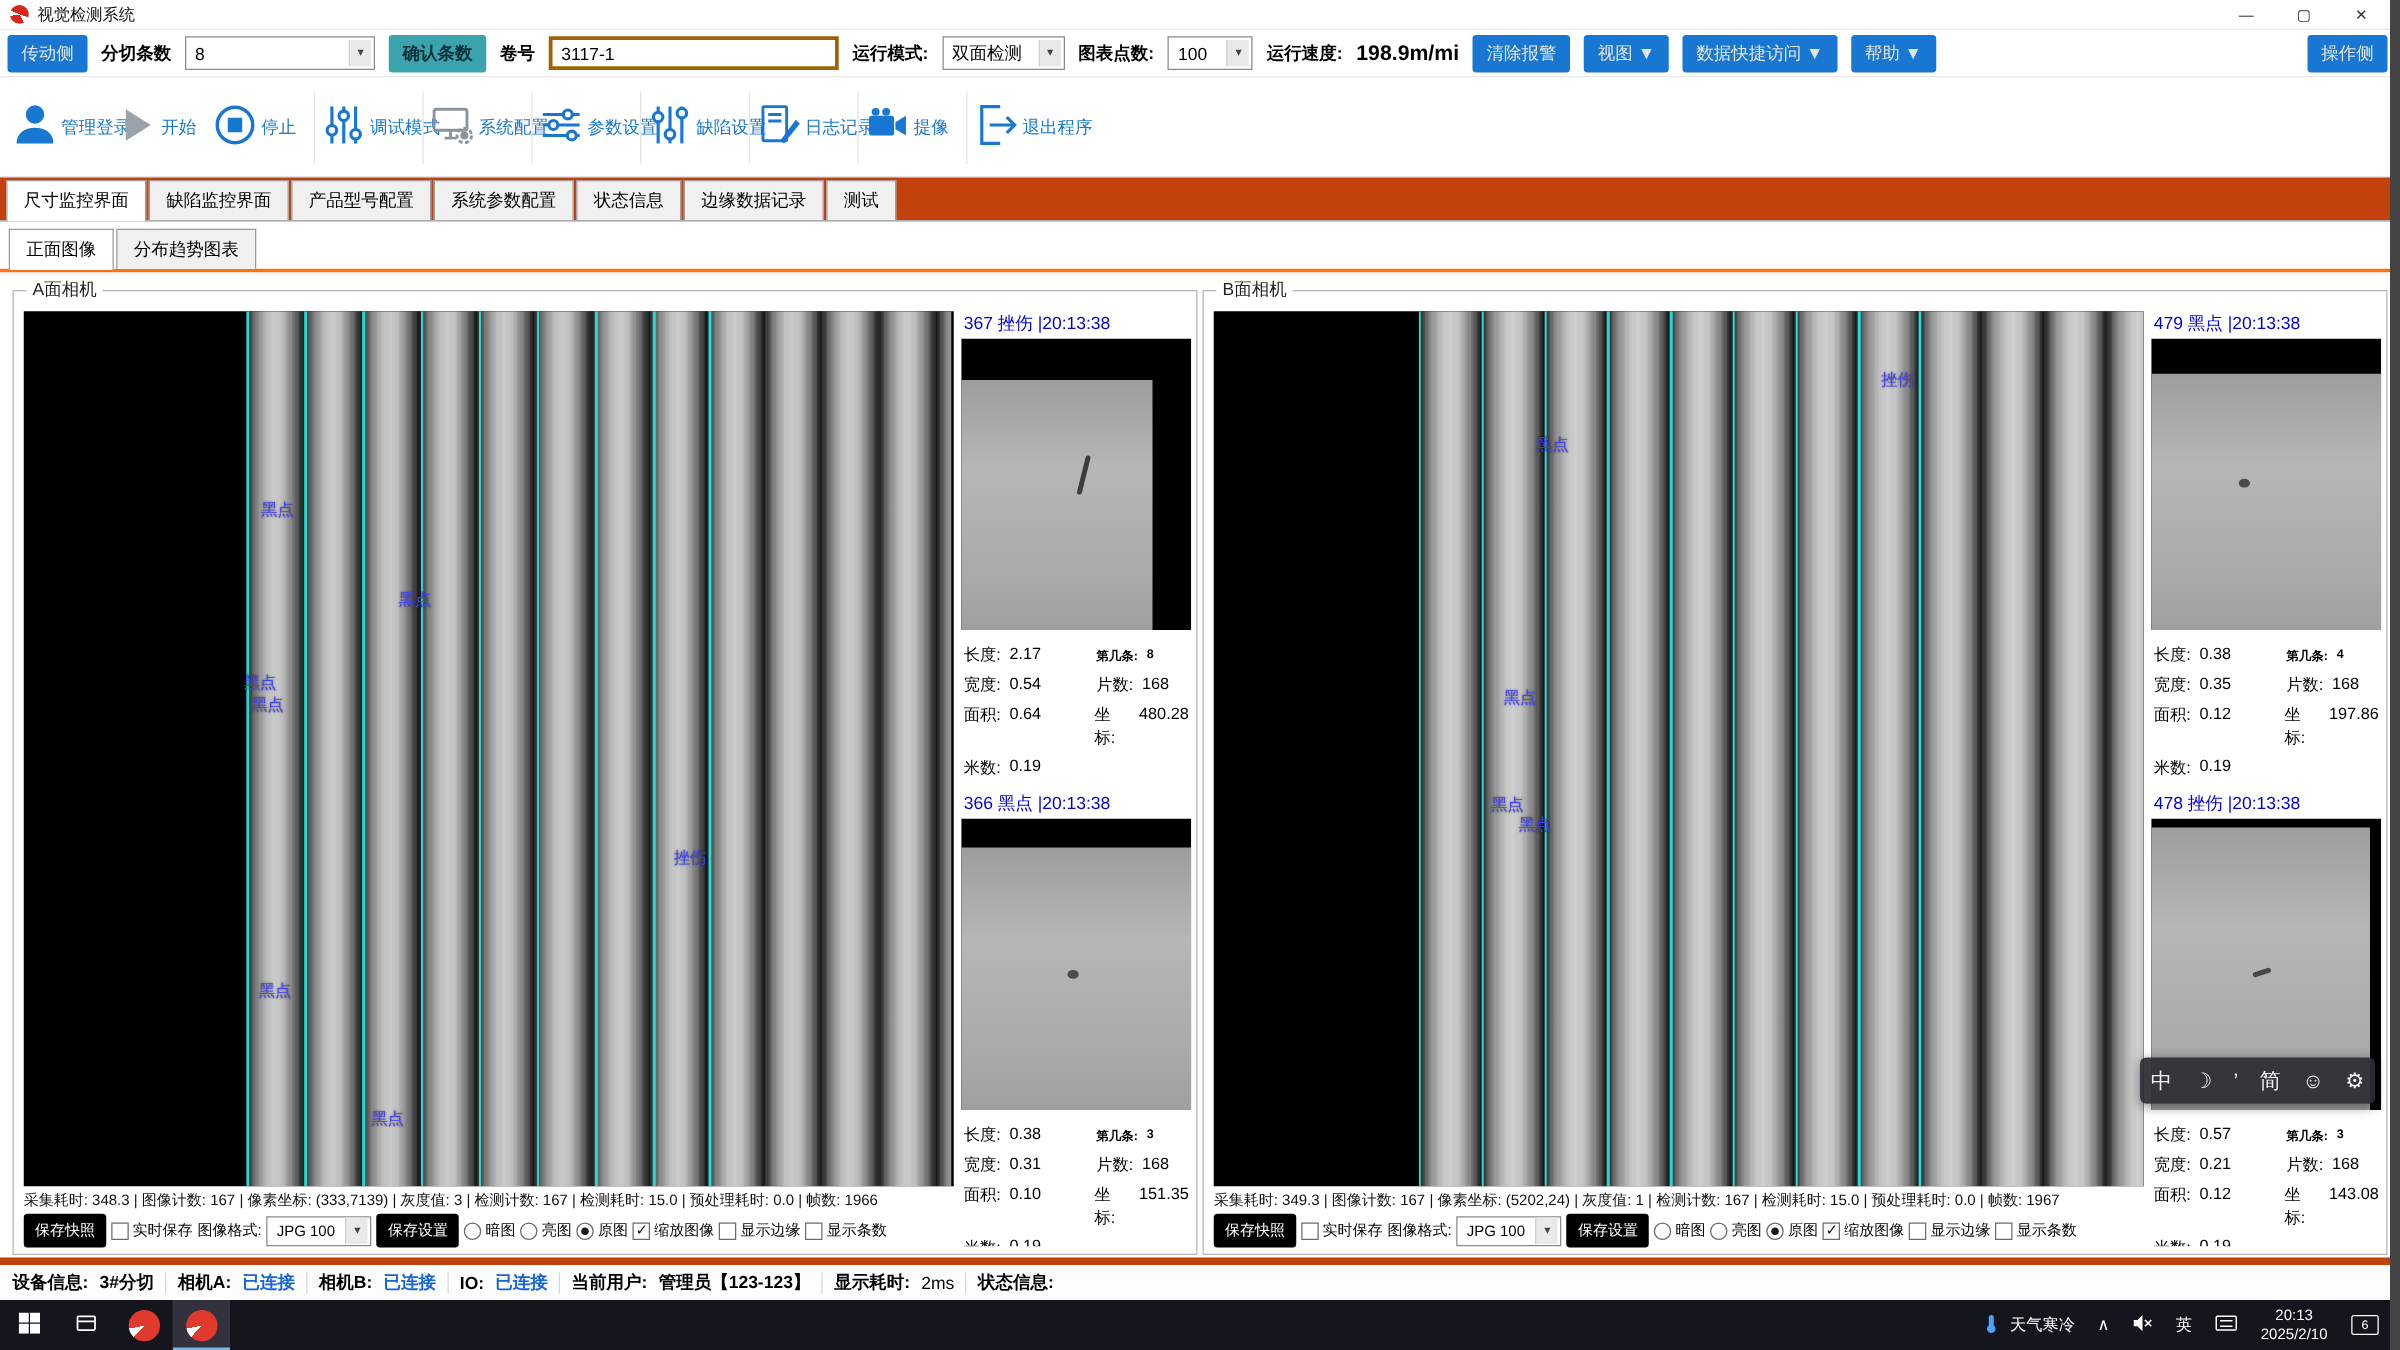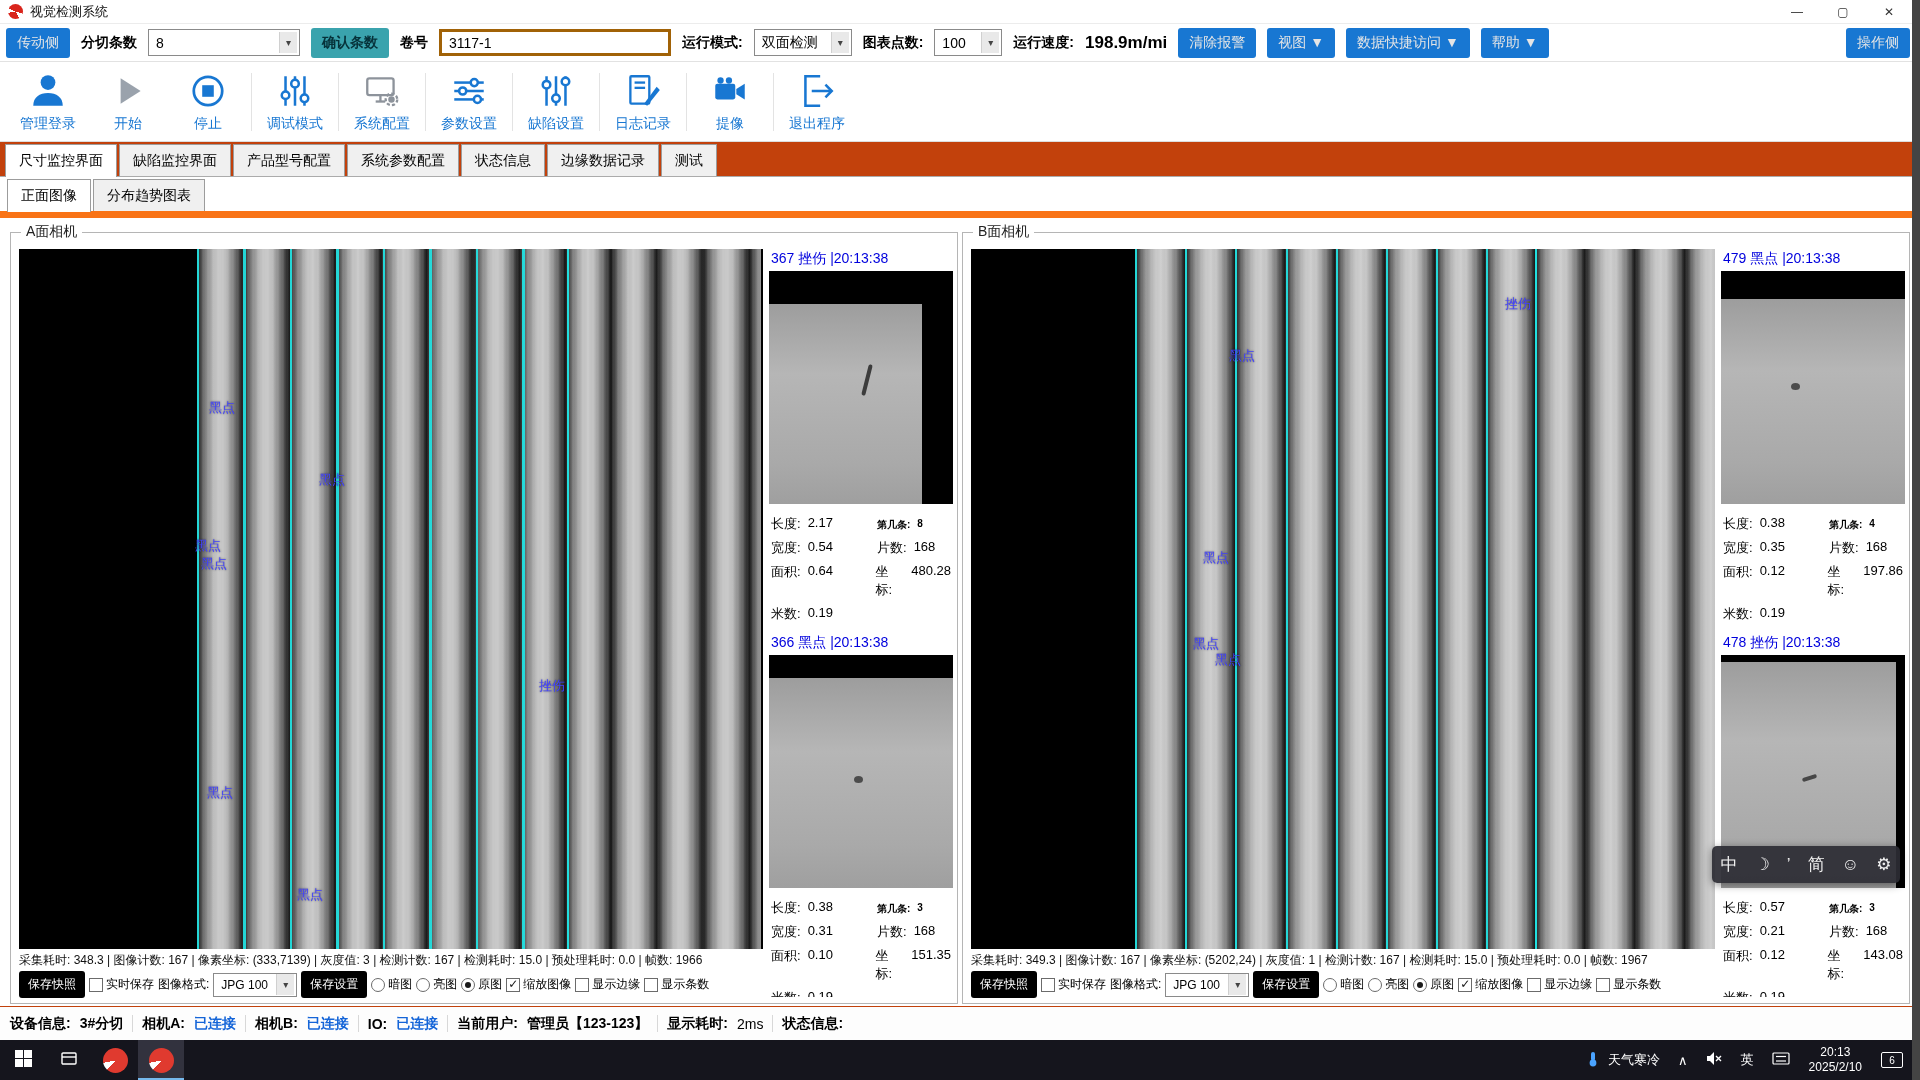--- a/index.html
+++ b/index.html
@@ -22,29 +22,29 @@
   .sel{height:27px;border:1px solid #8a8a8a;background:#fff;display:inline-flex;align-items:center;padding:0 2px 0 7px;font-size:14px;}
   .sel .selval{flex:1;overflow:hidden;white-space:nowrap;}
   .sel .ar{width:18px;height:21px;margin-left:5px;background:#e9e9e9;border-left:1px solid #d0d0d0;display:flex;align-items:center;justify-content:center;}
   .sel .ar::after{content:"▾";font-size:10px;color:#444;}
   .tb-input{height:27px;border:3px solid #a16207;background:#fff;display:inline-flex;align-items:center;padding:0 7px;font-size:14px;}
   .speed-val{font-weight:bold;font-size:17px;white-space:nowrap;}
   .op-side{margin-left:auto;margin-right:2px;}
 
   
   .actionbar{position:absolute;left:0;top:62px;right:0;height:80px;background:#fff;border-bottom:1px solid #ddd;display:flex;align-items:center;padding:0 8px;}
-  .action{width:80px;display:flex;flex-direction:column;align-items:center;gap:1px;cursor:pointer;}
+  .action{width:80px;display:flex;flex-direction:row;align-items:center;gap:1px;cursor:pointer;}
   .action .lab{color:#1877d2;font-size:14px;white-space:nowrap;}
   .asep{width:1px;height:58px;background:#e3e3e3;margin:0 3px;}
 
   
   .tabs{position:absolute;left:0;top:142px;right:0;height:35px;background:#c2410c;display:flex;align-items:flex-end;padding-left:5px;border-bottom:1px solid #ababab;}
   .tab{border:1px solid #9c9c9c;border-bottom:none;background:#f0f0f0;padding:7px 13px 6px;font-size:14px;margin-right:2px;cursor:pointer;position:relative;}
   .tab.active{background:#fff;top:1px;padding-bottom:7px;}
-  .subtabs{position:absolute;left:0;top:184px;right:0;height:34px;background:#fff;display:flex;align-items:flex-end;padding-left:7px;border-bottom:7px solid #f97316;}
+  .subtabs{position:absolute;left:0;top:184px;right:0;height:34px;background:#fff;display:flex;align-items:flex-end;padding-left:7px;border-bottom:3px solid #f97316;}
 
   
   .main{position:absolute;left:0;top:218px;right:0;height:788px;background:#fff;}
   .groupbox{position:absolute;top:14px;height:772px;border:1px solid #b5b5b5;background:#fff;}
   .gb-a{left:10px;width:948px;}
   .gb-b{left:962px;width:948px;}
   .gb-title{position:absolute;top:-10px;left:10px;background:#fff;padding:0 5px;font-size:14px;color:#222;}
 
   .cam{position:absolute;left:8px;top:16px;width:744px;height:700px;background:#000;overflow:hidden;cursor:crosshair;}
   .strips{position:absolute;top:0;bottom:0;}
@@ -75,21 +75,21 @@
   .ctrlrow{position:absolute;left:8px;top:738px;height:27px;display:flex;align-items:center;gap:4px;font-size:12px;white-space:nowrap;}
   .btn-sm{background:#000000;color:#fff;font-size:12px;padding:5px 9px;border-radius:3px;border:none;cursor:pointer;}
   .cb{width:14px;height:14px;border:1px solid #6b6b6b;background:#fff;display:inline-block;position:relative;flex:none;}
   .cb.checked::after{content:"✓";position:absolute;left:1px;top:-2px;font-size:12px;color:#111;}
   .rad{width:14px;height:14px;border:1px solid #6b6b6b;border-radius:50%;background:#fff;display:inline-block;position:relative;flex:none;}
   .rad.on::after{content:"";position:absolute;left:3px;top:3px;width:6px;height:6px;border-radius:50%;background:#1a1a1a;}
   .ctl{display:inline-flex;align-items:center;gap:3px;cursor:pointer;}
   .sel-sm{height:24px;font-size:12px;}
 
   
-  .statusbar{position:absolute;left:0;top:1006px;right:0;height:34px;background:#fdfdfd;border-top:1px solid #c2410c;display:flex;align-items:center;gap:9px;padding:0 10px;font-size:14px;}
+  .statusbar{position:absolute;left:0;top:1006px;right:0;height:34px;background:#fdfdfd;border-top:6px solid #c2410c;display:flex;align-items:center;gap:9px;padding:0 10px;font-size:14px;}
   .sb-label{font-weight:bold;}
   .sb-val{font-weight:bold;}
   .sb-blue{color:#1565d8;font-weight:bold;}
   .vdiv{width:1px;height:17px;background:#d8d8d8;}
 
   
   .taskbar{position:absolute;left:0;top:1040px;right:0;height:40px;background:#15151d;display:flex;align-items:stretch;color:#fff;}
   .tb-item{width:46px;display:flex;align-items:center;justify-content:center;cursor:pointer;}
   .tb-item.active{background:#32323e;box-shadow:inset 0 -2px 0 #76b9ed;}
   .app-red{width:25px;height:25px;border-radius:50%;background:conic-gradient(#e03a2f 0 62%,#fff 62% 72%,#e03a2f 72% 100%);}

